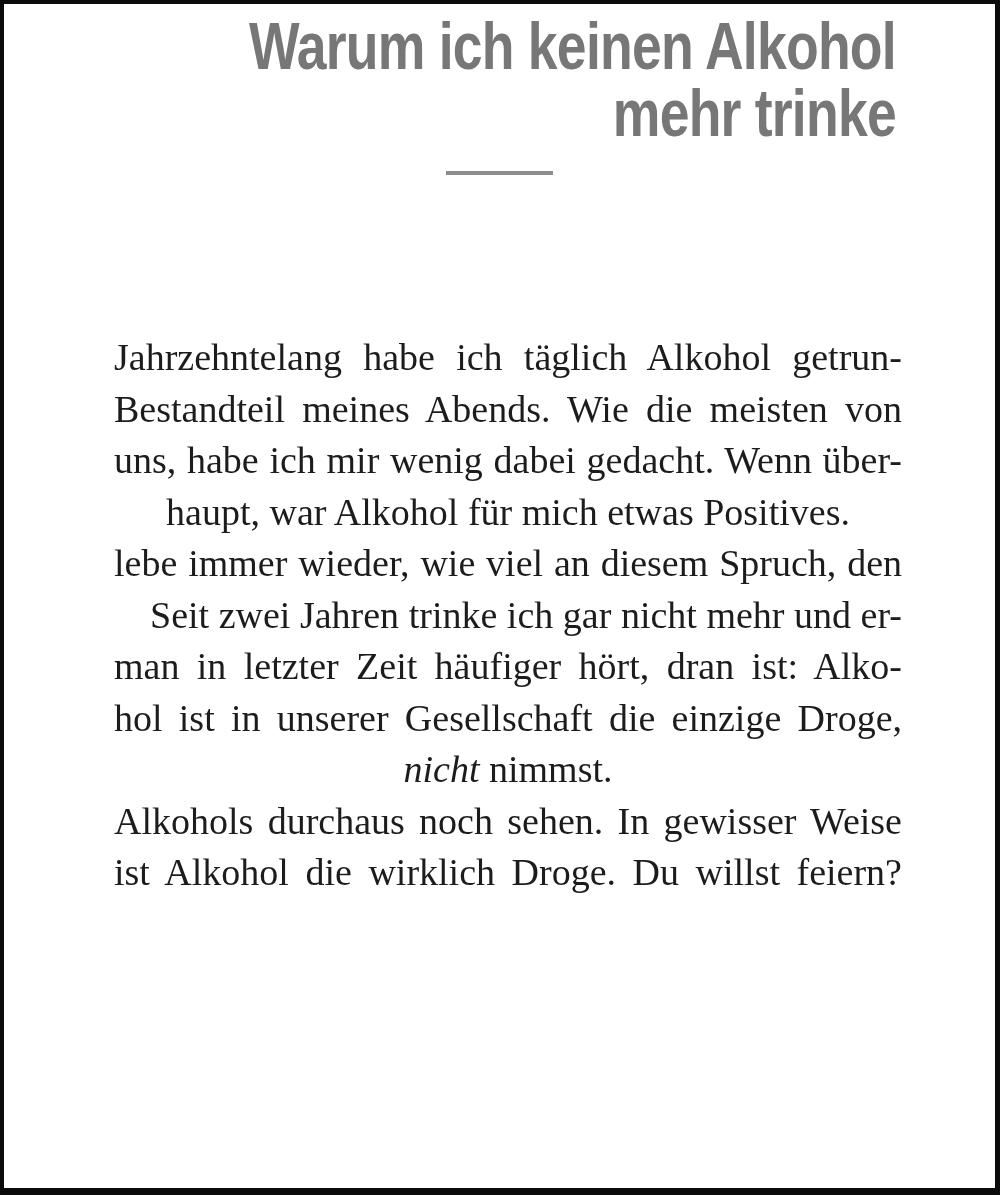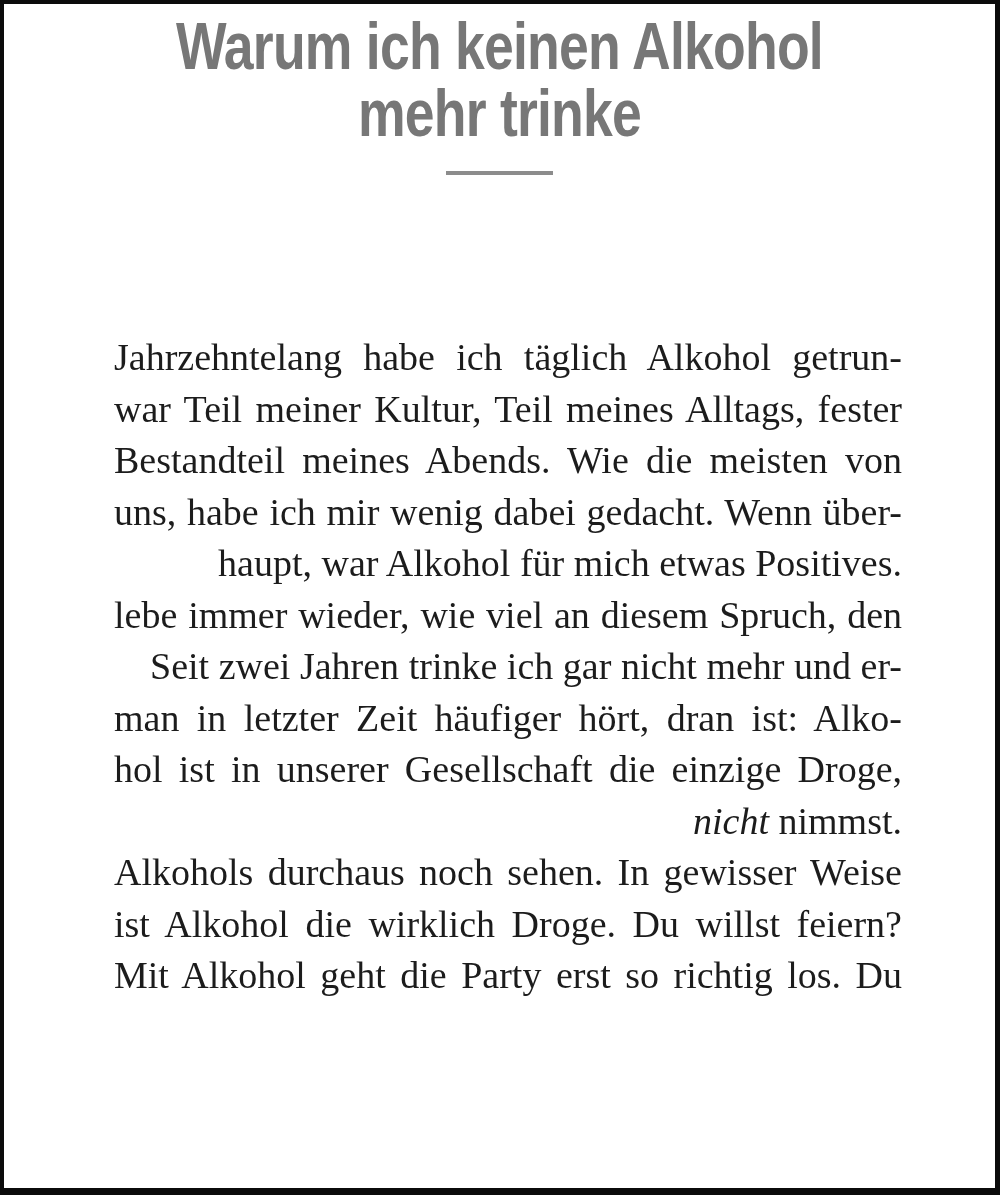--- a/index.html
+++ b/index.html
@@ -19,21 +19,21 @@
   .frame{
     width:1000px;height:1195px;
     background:var(--paper);
     border-style:solid;
     border-color:var(--frame);
     border-width:4px 5px 7px 4px;
   }
   
   .chapter-header{
     padding-top:8px;
-    text-align:center;
+    text-align:right;
   }
   .chapter-title{
     font-family:"Liberation Sans", sans-serif;
     font-weight:700;
     font-size:67px;
     line-height:67px;
     color:var(--title);
     letter-spacing:-1px;
   }
   .title-line{
@@ -58,21 +58,21 @@
     line-height:51.5px;
     height:51.5px;
     white-space:nowrap;
   }
   .line.just{
     text-align:justify;
     text-align-last:justify;
     white-space:normal;
   }
   .line.end{
-    text-align:right;
+    text-align:center;
   }
   .line.indent{
     padding-left:36px;
   }
   .line em{
   }
 </style>
 </head>
 <body>
 
@@ -83,34 +83,32 @@
       <span class="title-line">Warum ich keinen Alkohol</span>
       <span class="title-line">mehr trinke</span>
     </h1>
     <div class="rule"></div>
   </header>
 
   <main class="body-text">
 
     <div class="para">
       <div class="line just">Jahrzehntelang habe ich täglich Alkohol getrun-</div>
-      <div class="line just">war Teil meiner Kultur, Teil meines Alltags, fester</div>
       <div class="line just">Bestandteil meines Abends. Wie die meisten von</div>
       <div class="line just">uns, habe ich mir wenig dabei gedacht. Wenn über-</div>
       <div class="line end">haupt, war Alkohol für mich etwas Positives.</div>
     </div>
 
     <div class="para">
       <div class="line just">lebe immer wieder, wie viel an diesem Spruch, den</div>
       <div class="line just indent">Seit zwei Jahren trinke ich gar nicht mehr und er-</div>
       <div class="line just">man in letzter Zeit häufiger hört, dran ist: Alko-</div>
       <div class="line just">hol ist in unserer Gesellschaft die einzige Droge,</div>
       <div class="line end"><em>nicht</em><span> nimmst.</span></div>
     </div>
 
     <div class="para">
       <div class="line just">Alkohols durchaus noch sehen. In gewisser Weise</div>
       <div class="line just">ist Alkohol die wirklich Droge. Du willst feiern?</div>
-      <div class="line just">Mit Alkohol geht die Party erst so richtig los. Du</div>
     </div>
 
   </main>
 </div>
 
 </body></html>

